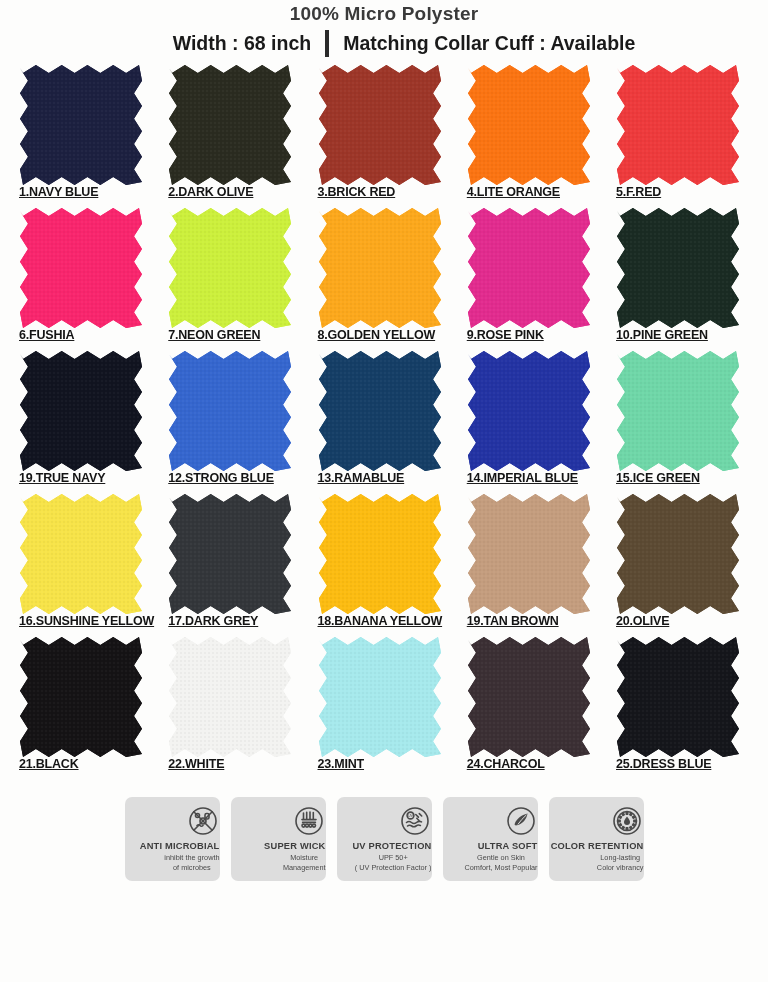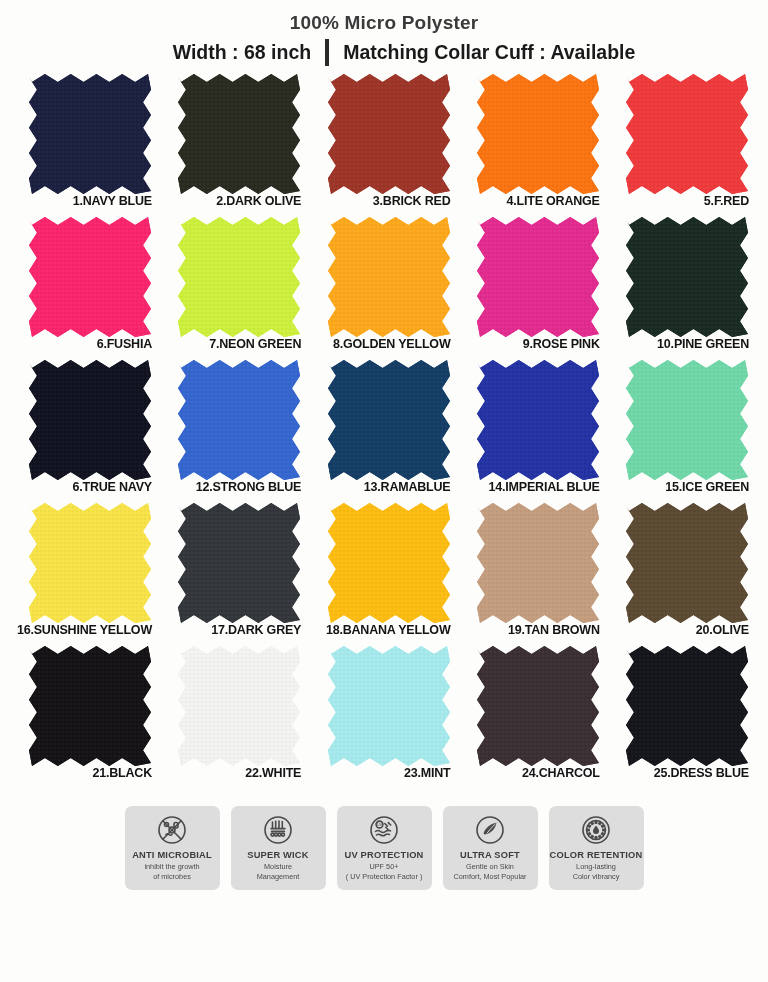--- a/index.html
+++ b/index.html
@@ -11,21 +11,21 @@
     overflow:hidden;
     position:relative;
   }
   
   .hdr-title{
     text-align:center;
     font-size:19px;
     font-weight:bold;
     color:#3a3a3a;
     letter-spacing:.2px;
-    padding-top:11px;
+    padding-top:2px;
     height:24px;
     line-height:24px;
   }
   .spec-bar{
     display:flex;
     align-items:center;
     justify-content:center;
     height:30px;
     margin-top:2px;
     gap:0px;
@@ -55,21 +55,22 @@
   .row{
     display:flex;
     justify-content:space-between;
     height:143px;
     align-items:flex-start;
   }
   .cell{
     width:133px;
     display:flex;
     flex-direction:column;
-    align-items:flex-end;
+    align-items:flex-start;
+    text-decoration:underline;
   }
   .sw-wrap{
     width:124px;
     height:122px;
     position:relative;
   }
   .sw-wrap svg{display:block;width:124px;height:122px;}
   .cap{
     font-size:12.5px;
     font-weight:bold;
@@ -96,21 +97,21 @@
     gap:11px;
     margin-top:18px;
   }
   .badge{
     width:95px;
     height:84px;
     background:#dddddd;
     border-radius:7px;
     display:flex;
     flex-direction:column;
-    align-items:center;
+    align-items:flex-end;
     padding-top:7px;
     box-sizing:border-box;
   }
   .badge .ico{width:34px;height:34px;}
   .badge .ico svg{display:block;}
   .b-title{
     font-size:9.3px;
     font-weight:bold;
     color:#3d3d3d;
     margin-top:3px;
@@ -313,21 +314,21 @@
                 <pattern id="wv111420" width="4" height="4" patternUnits="userSpaceOnUse">
                   <rect width="4" height="4" fill="#111420"></rect>
                   <circle cx="1" cy="1" r="0.8" fill="#000" opacity="0.07"></circle>
                   <circle cx="3" cy="3" r="0.8" fill="#fff" opacity="0.07"></circle>
                 </pattern>
               </defs>
               <path d="M 4.0 9.0 L 16.9 1.0 L 29.8 9.0 L 42.7 1.0 L 55.6 9.0 L 68.4 1.0 L 81.3 9.0 L 94.2 1.0 L 107.1 9.0 L 120.0 1.0 L 123.0 16.7 L 115.0 29.3 L 123.0 42.0 L 115.0 54.7 L 123.0 67.3 L 115.0 80.0 L 123.0 92.7 L 115.0 105.3 L 123.0 118.0 L 107.1 121.0 L 94.2 113.0 L 81.3 121.0 L 68.4 113.0 L 55.6 121.0 L 42.7 113.0 L 29.8 121.0 L 16.9 113.0 L 4.0 121.0 L 1.0 105.3 L 9.0 92.7 L 1.0 80.0 L 9.0 67.3 L 1.0 54.7 L 9.0 42.0 L 1.0 29.3 L 9.0 16.7 L 1.0 4.0 Z" fill="#111420"></path>
               <path d="M 4.0 9.0 L 16.9 1.0 L 29.8 9.0 L 42.7 1.0 L 55.6 9.0 L 68.4 1.0 L 81.3 9.0 L 94.2 1.0 L 107.1 9.0 L 120.0 1.0 L 123.0 16.7 L 115.0 29.3 L 123.0 42.0 L 115.0 54.7 L 123.0 67.3 L 115.0 80.0 L 123.0 92.7 L 115.0 105.3 L 123.0 118.0 L 107.1 121.0 L 94.2 113.0 L 81.3 121.0 L 68.4 113.0 L 55.6 121.0 L 42.7 113.0 L 29.8 121.0 L 16.9 113.0 L 4.0 121.0 L 1.0 105.3 L 9.0 92.7 L 1.0 80.0 L 9.0 67.3 L 1.0 54.7 L 9.0 42.0 L 1.0 29.3 L 9.0 16.7 L 1.0 4.0 Z" fill="url(#wv111420)"></path>
             </svg>
           </div>
-          <div class="cap">6.TRUE NAVY</div>
+          <div class="cap">19.TRUE NAVY</div>
         </div>
         <div class="cell">
           <div class="sw-wrap">
             <svg viewBox="0 0 124 122" xmlns="http://www.w3.org/2000/svg">
               <defs>
                 <pattern id="wv3566ce" width="4" height="4" patternUnits="userSpaceOnUse">
                   <rect width="4" height="4" fill="#3566ce"></rect>
                   <circle cx="1" cy="1" r="0.8" fill="#000" opacity="0.07"></circle>
                   <circle cx="3" cy="3" r="0.8" fill="#fff" opacity="0.07"></circle>
                 </pattern>

